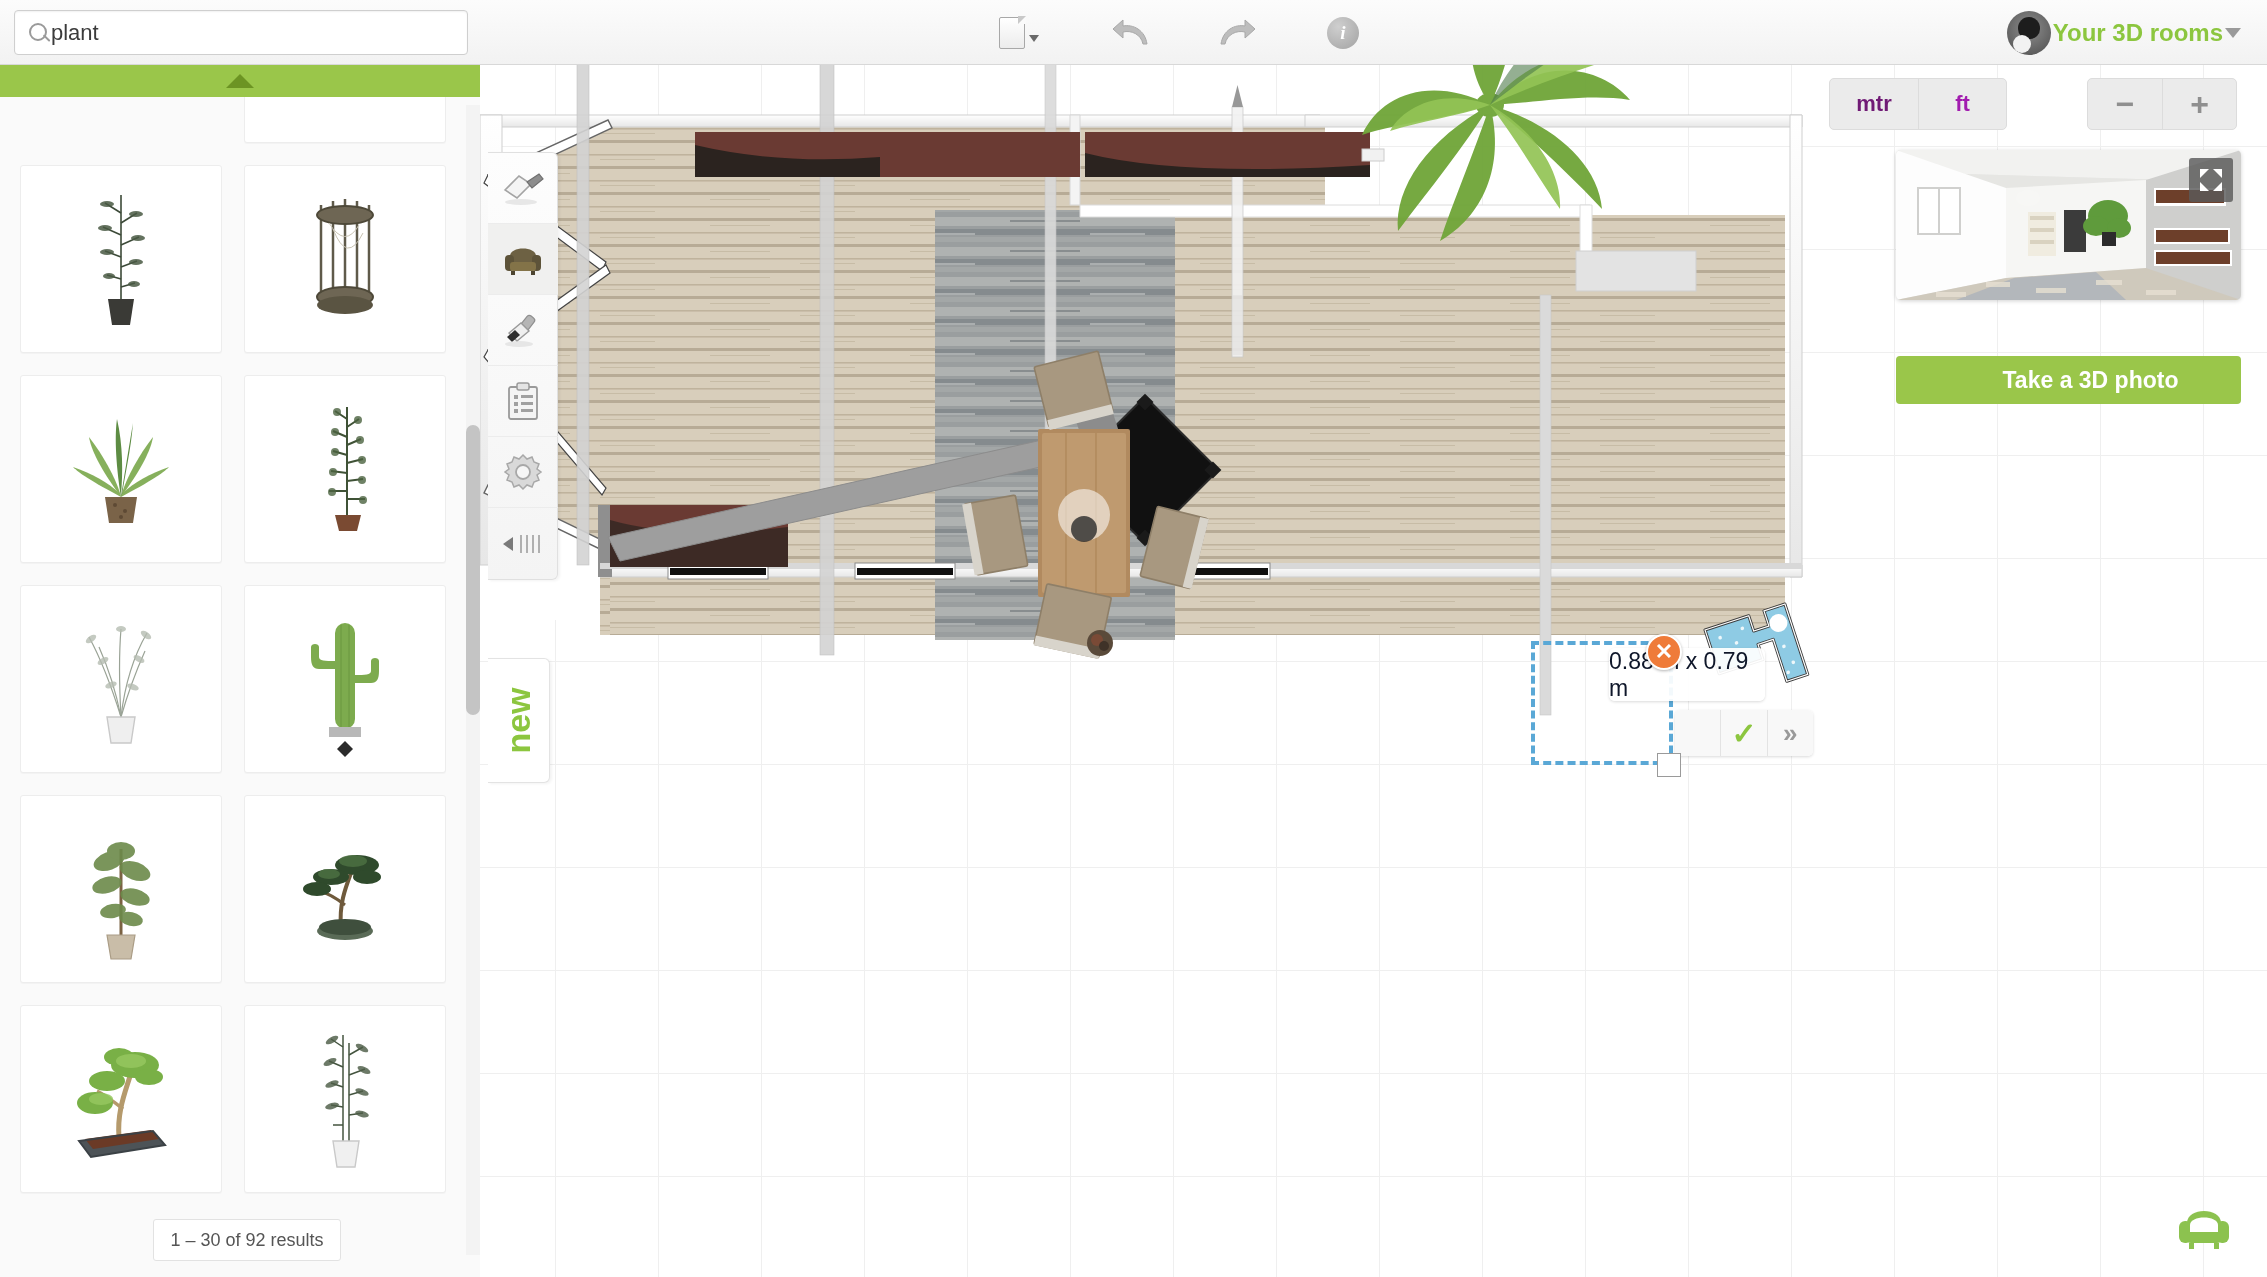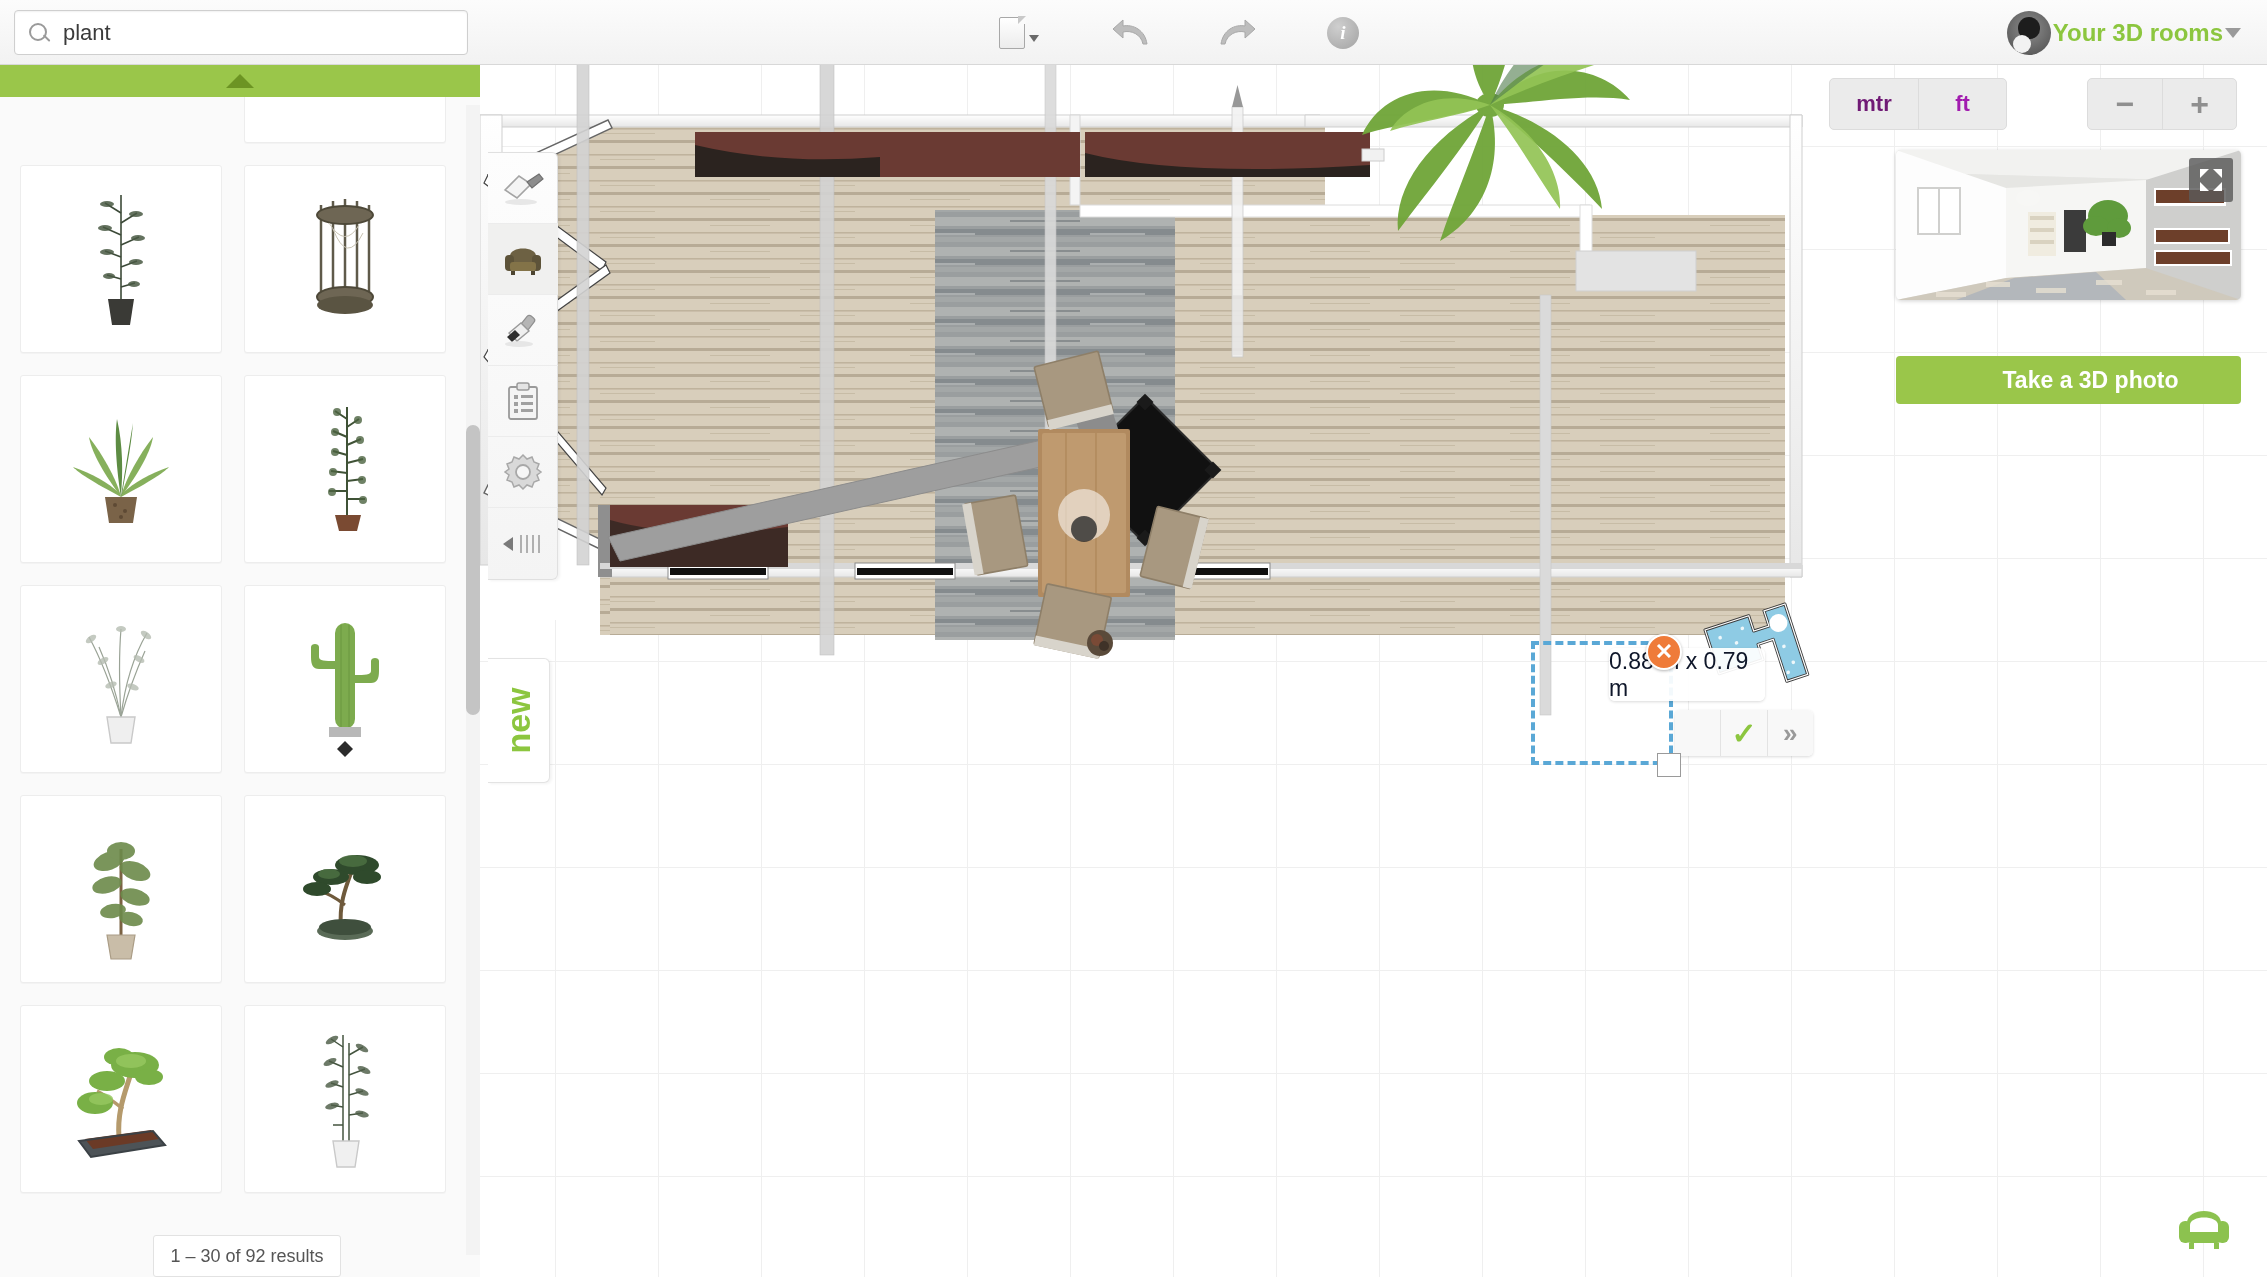--- a/index.html
+++ b/index.html
@@ -26,21 +26,21 @@
   .search-icon::before {
     content: ""; position: absolute; left: 2px; top: 2px; width: 14px; height: 14px;
     border: 2.4px solid #9a9a9a; border-radius: 50%;
   }
   .search-icon::after {
     content: ""; position: absolute; left: 15px; top: 16px; width: 9px; height: 2.4px;
     background: #9a9a9a; transform: rotate(45deg); border-radius: 2px;
   }
   .search-input {
     border: 0; outline: 0; font-size: 22px; color: #3b3b3b;
-    font-family: "Liberation Sans", sans-serif; margin-left: 12px;
+    font-family: "Liberation Sans", sans-serif; 
     width: 100%; background: transparent;
   }
   .tools-center {
     position: absolute; left: 990px; top: 0; height: 65px;
     display: flex; align-items: center; gap: 60px;
   }
   .tbtn { width: 46px; height: 46px; position: relative; cursor: pointer;
           display: flex; align-items: center; justify-content: center; }
   .doc-icon { width: 26px; height: 32px; background: linear-gradient(#fff,#ececec);
     border: 1.6px solid #a8a8a8; border-radius: 2px; position: relative; }
@@ -85,21 +85,21 @@
   .grid {
     position: absolute; left: 0; top: 0; width: 466px; padding: 0 20px;
     display: grid; grid-template-columns: 1fr 1fr; gap: 22px 22px;
   }
   .thumb {
     background: #fff; border: 1px solid #ededed; border-radius: 3px;
     height: 188px; display: flex; align-items: center; justify-content: center;
     cursor: pointer; box-shadow: 0 1px 1px rgba(0,0,0,.03); position: relative;
   }
   .results-pill {
-    position: absolute; left: 153px; bottom: 0; width: 188px; height: 42px;
+    position: absolute; left: 153px; bottom: 16px; width: 188px; height: 42px;
     background: rgba(255,255,255,.92); border: 1px solid #e2e2e2; border-radius: 3px;
     display: flex; align-items: center; justify-content: center;
     font-size: 18px; color: #555; z-index: 6;
   }
   .cat-scrollbar {
     position: absolute; left: 466px; top: 360px; width: 14px; height: 290px;
     background: #c4c4c4; border-radius: 7px; z-index: 7; cursor: pointer;
   }
   .cat-scroll-track {
     position: absolute; left: 466px; top: 40px; width: 14px; height: 1150px;

